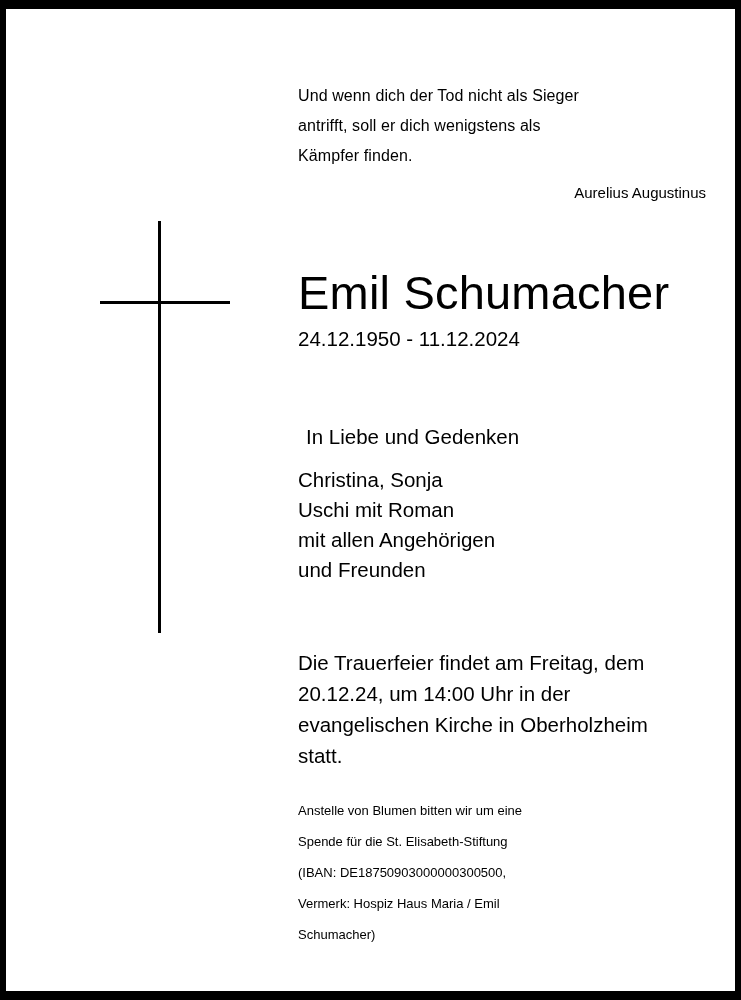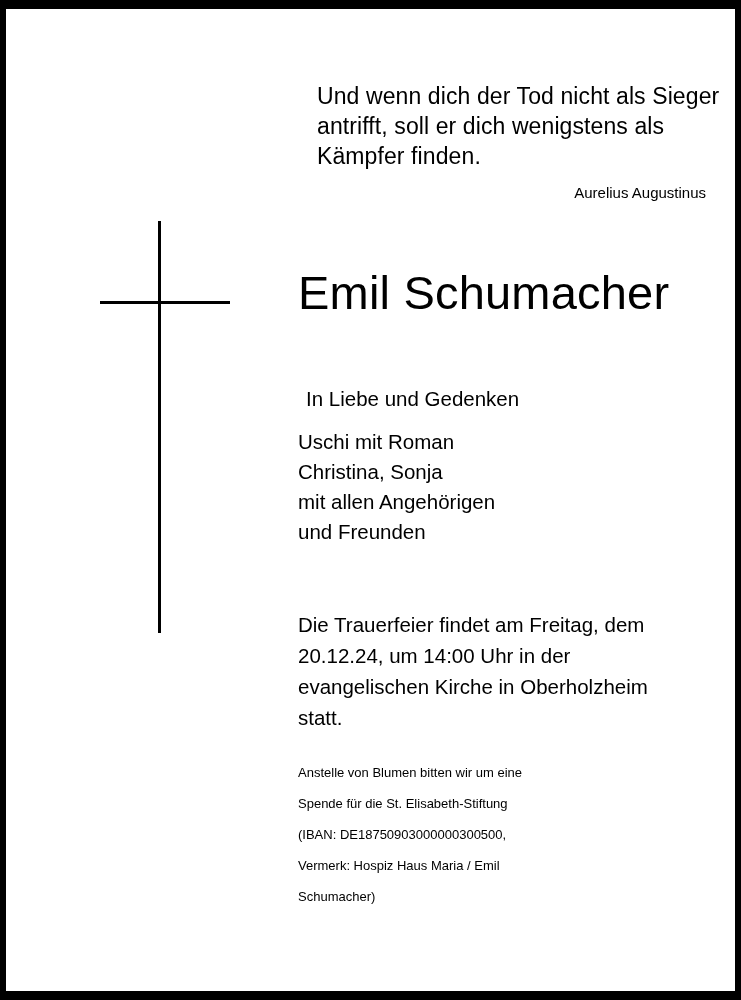--- a/index.html
+++ b/index.html
@@ -60,24 +60,23 @@
   
   .content {
     position: absolute;
     left: 292px;
     top: 0;
     width: 420px;
   }
 
   .quote {
     margin-top: 72px;
-    font-size: 23px;
+    font-size: 16px;
     line-height: 30px;
     letter-spacing: 0.1px;
-    margin-left: 19px;
   }
   .quote-line {
     display: block;
     white-space: nowrap;
   }
   .quote-author {
     margin-top: 9px;
     font-size: 15px;
     line-height: 26px;
     text-align: right;
@@ -147,26 +146,27 @@
     <div class="content">
 
       <div class="quote">
         <span class="quote-line">Und wenn dich der Tod nicht als Sieger</span>
         <span class="quote-line">antrifft, soll er dich wenigstens als</span>
         <span class="quote-line">Kämpfer finden.</span>
       </div>
       <div class="quote-author">Aurelius Augustinus</div>
 
       <div class="name">Emil Schumacher</div>
+      <div class="dates">24.12.1950 - 11.12.2024</div>
 
       <div class="memorial">In Liebe und Gedenken</div>
 
       <div class="family">
+        <span class="family-line">Christina, Sonja</span>
         <span class="family-line">Uschi mit Roman</span>
-        <span class="family-line">Christina, Sonja</span>
         <span class="family-line">mit allen Angehörigen</span>
         <span class="family-line">und Freunden</span>
       </div>
 
       <div class="service">
         <span class="service-line">Die Trauerfeier findet am Freitag, dem</span>
         <span class="service-line">20.12.24, um 14:00 Uhr in der</span>
         <span class="service-line">evangelischen Kirche in Oberholzheim</span>
         <span class="service-line">statt.</span>
       </div>

